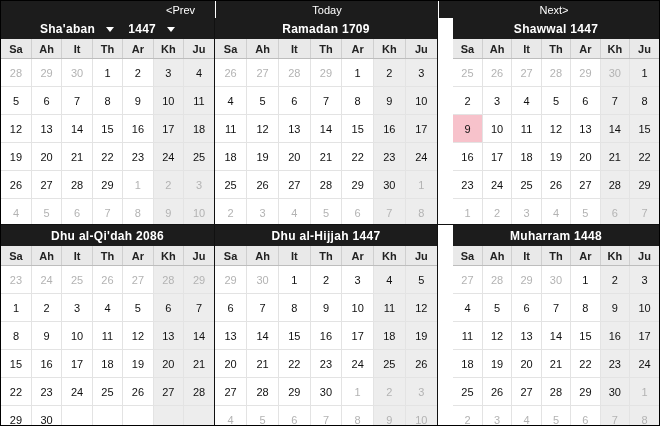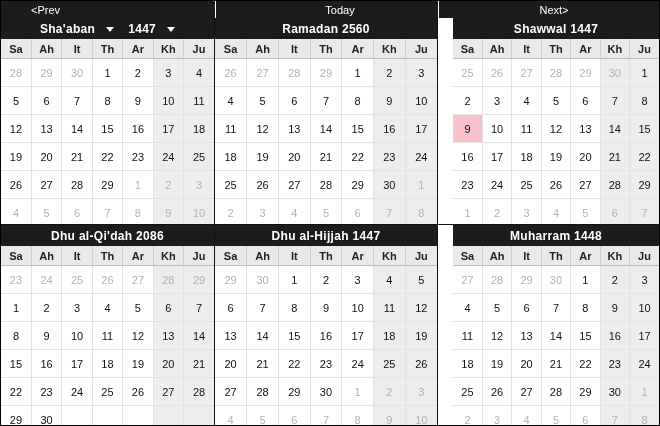--- a/index.html
+++ b/index.html
@@ -25,23 +25,23 @@
   .toolbar {
     height: 17px;
     background: #1c1c1c;
     color: #ffffff;
     display: flex;
     align-items: center;
     font-size: 11px;
     position: relative;
   }
   .toolbar .tb-prev {
-    padding-left: 30px;
+    padding-left: 4px;
     width: 190px;
-    text-align: left;
+    text-align: right;
     cursor: pointer;
   }
   .toolbar .tb-today {
     flex: 1;
     text-align: center;
     cursor: pointer;
   }
   .toolbar .tb-next {
     width: 190px;
     text-align: center;
@@ -230,21 +230,21 @@
               <td class="out">7</td>
               <td class="out">8</td>
               <td class="out alt">9</td>
               <td class="out alt">10</td>
             </tr>
           </tbody>
         </table>
       </div>
       <div class="month">
         <div class="month-head">
-          <span>Ramadan 2560</span>
+          <span>Ramadan 1709</span>
         </div>
         <table class="cal">
           <thead>
             <tr>
               <th>Sa</th>
               <th>Ah</th>
               <th>It</th>
               <th>Th</th>
               <th>Ar</th>
               <th>Kh</th>

